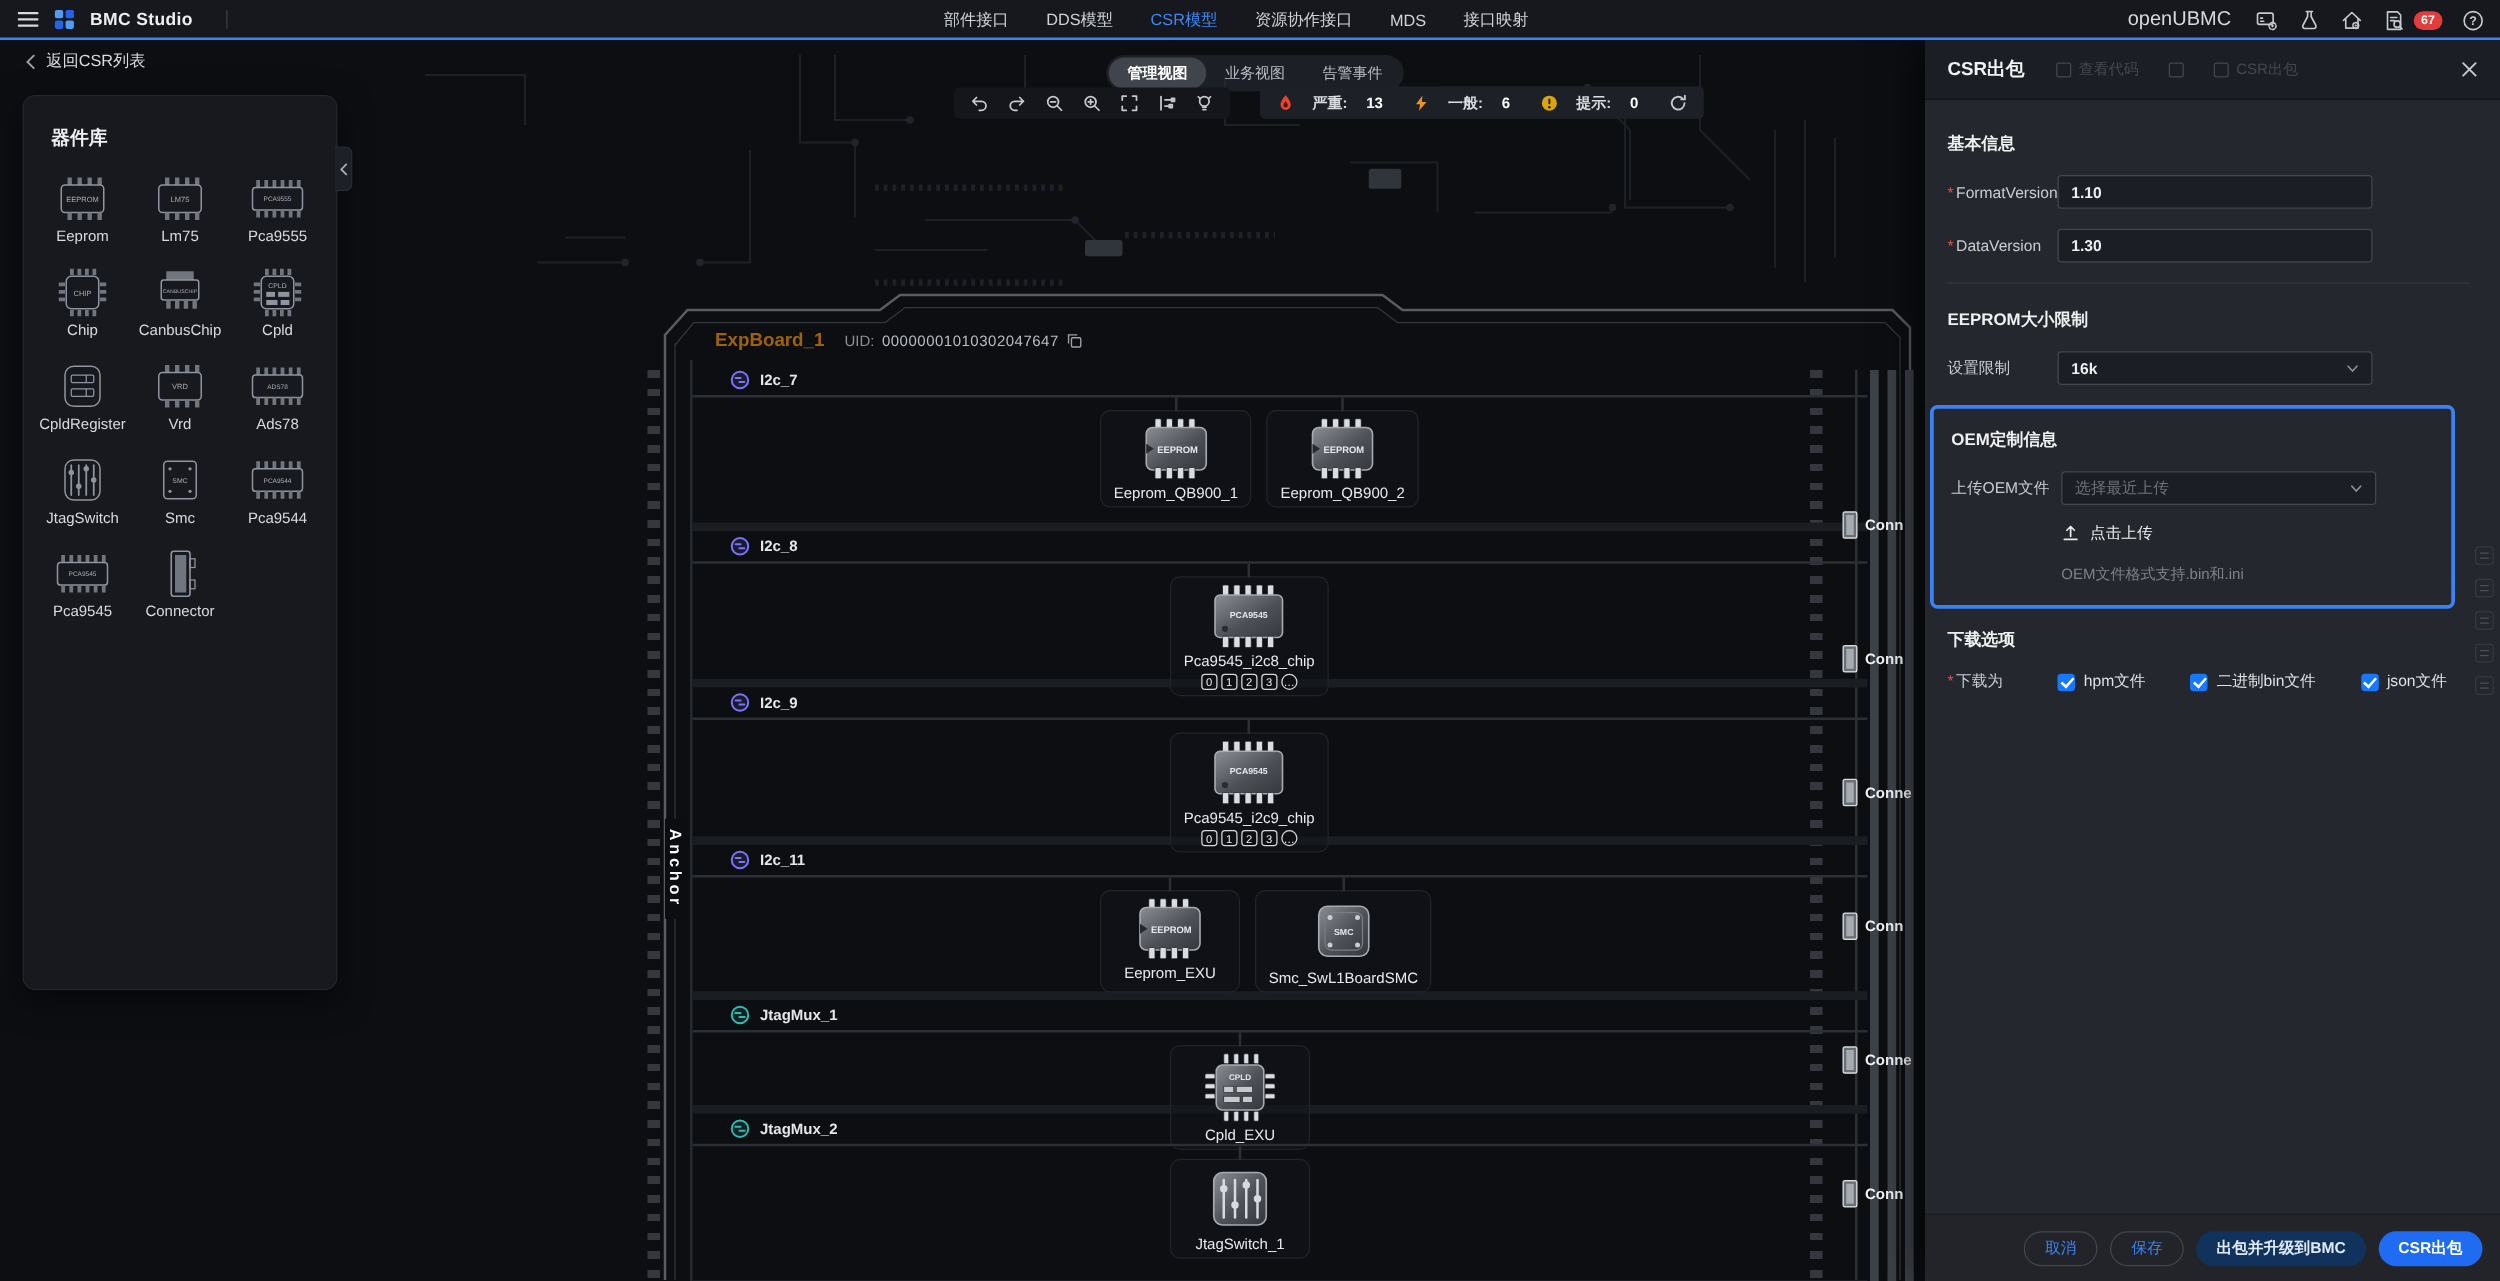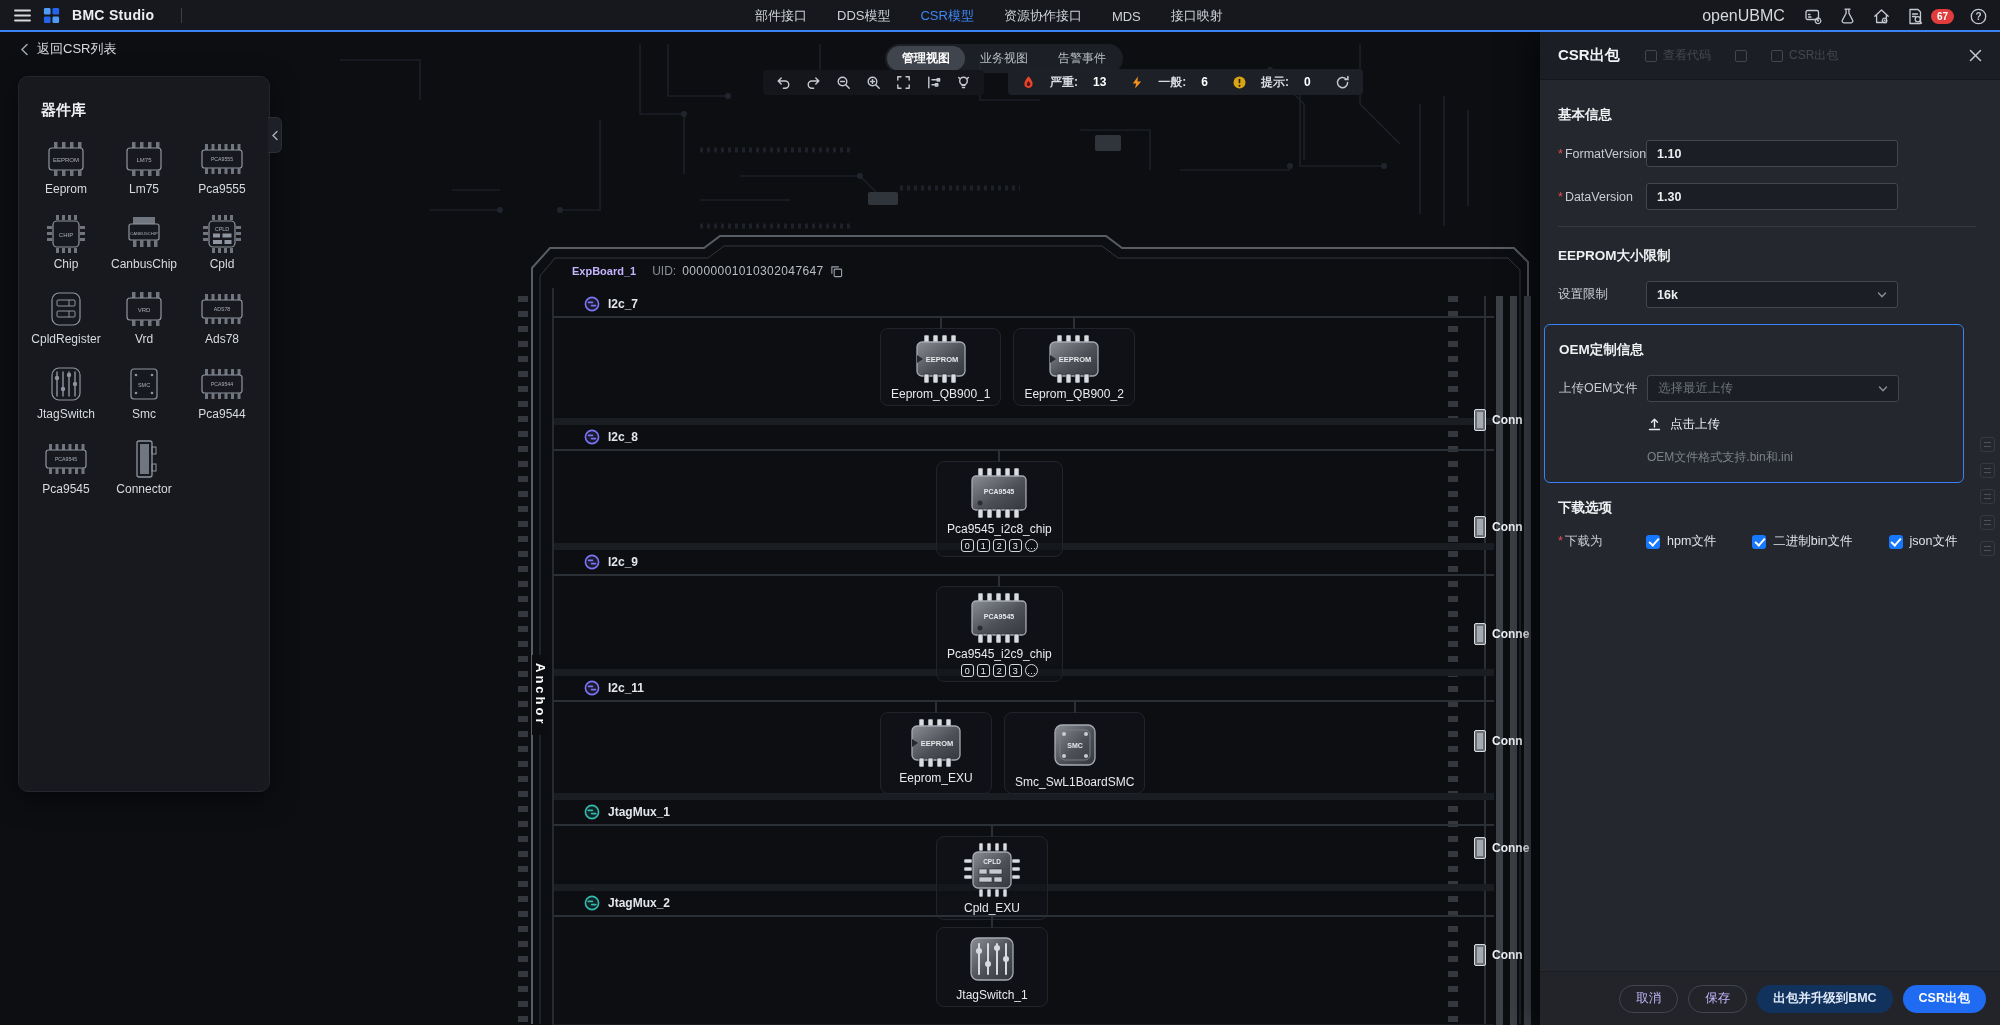--- a/index.html
+++ b/index.html
@@ -51,21 +51,21 @@
   .alert-bar { position:absolute; left:1008px; top:69px; height:26px; display:flex; align-items:center;
     gap:24px; background:#1d2026; border-radius:4px; padding:0 13px; z-index:5; }
   .alert-item { display:flex; align-items:center; gap:14px; font-size:12px; font-weight:bold; color:#d8dbdf; }
   .alert-value { color:#fff; margin-left:1px; }
 
   
   .deco { position:absolute; inset:0; z-index:0; opacity:.9; }
   .board { position:absolute; left:528px; top:232px; width:1012px; height:793px; z-index:2; }
   .board-outline { position:absolute; inset:0; }
   .board-header { position:absolute; left:44px; top:32px; display:flex; align-items:center; gap:16px; }
-  .board-name { color:#c4b5fd; font-size:11px; font-weight:bold; }
+  .board-name { color:#a16207; font-size:15px; font-weight:bold; }
   .board-uid { color:#8b9097; font-size:12px; display:flex; gap:6px; align-items:center; }
   .uid-value { color:#b9bec5; letter-spacing:.4px; }
   .lanes { position:absolute; left:26px; top:60px; width:940px; }
   .lane { position:relative; border-bottom:7px solid #1a1d22; }
   .bus-row { display:flex; align-items:center; gap:8px; height:24px; padding-left:30px;
     color:#e3e6ea; font-size:12px; font-weight:bold; cursor:pointer; }
   .rail { position:absolute; left:0; right:0; top:24px; height:2px; background:#2b2f36; }
   .chips-row { position:absolute; top:36px; left:326px; display:flex; gap:12px; }
   .lane.single .chips-row { left:382px; }
   .node { position:relative; display:flex; flex-direction:column; align-items:center; padding:5px 10px 4px;
@@ -101,38 +101,38 @@
   .section-title { color:#eef0f2; font-size:13.5px; font-weight:bold; margin-bottom:16px; }
   .field-row { display:flex; align-items:center; margin-bottom:16px; }
   .field-label { width:88px; font-size:12.5px; color:#c9cdd2; flex:none; }
   .req::before { content:"*"; color:#e5504f; margin-right:2px; }
   .text-input, .select { width:252px; height:27px; background:#1b1e24; border:1px solid #42474f;
     border-radius:3px; color:#eceef0; font-size:12.5px; padding:0 10px; display:flex; align-items:center; }
   .text-input { font-weight:bold; }
   .select { justify-content:space-between; cursor:pointer; }
   .select .ph { color:#6d727a; }
   .hdivider { height:1px; background:#363a41; margin:6px 24px 20px 0; }
-  .oem-box { border:1px solid #3b82f6; border-radius:6px; margin:8px 36px 16px -14px; padding:16px 12px 16px 14px; }
+  .oem-box { border:3px solid #3b82f6; border-radius:6px; margin:8px 36px 16px -14px; padding:16px 12px 16px 14px; }
   .upload-row { display:flex; align-items:center; gap:8px; margin:14px 0 16px 88px; color:#eceef0;
     font-size:12.5px; cursor:pointer; }
   .oem-hint { margin-left:88px; color:#7d8289; font-size:12px; }
   .cbx-group { display:flex; gap:36px; }
   .checkbox { display:flex; align-items:center; gap:7px; font-size:12.5px; color:#dfe2e6; cursor:pointer; }
   .cb { width:14px; height:14px; background:#1677ff; border-radius:3px; position:relative; }
   .cb::after { content:""; position:absolute; left:4.5px; top:1.5px; width:4px; height:8px;
     border:solid #fff; border-width:0 2px 2px 0; transform:rotate(42deg); }
   .edge-icons { position:absolute; right:5px; top:405px; display:flex; flex-direction:column; gap:11px; opacity:.45; }
   .edge-ic { width:15px; height:15px; border:1px solid #4a4f57; border-radius:3px; position:relative; }
   .edge-ic::after { content:""; position:absolute; left:3px; right:3px; top:4px; height:1px;
     background:#7d828a; box-shadow:0 4px 0 #7d828a; }
   .drawer-footer { position:absolute; left:0; right:0; bottom:0; height:54px; display:flex; align-items:center;
     justify-content:flex-end; gap:10px; padding-right:14px; background:#222429; border-top:1px solid #1a1c21; }
   .btn { height:28px; padding:0 16px; border-radius:15px; font-size:12.5px; display:flex; align-items:center;
     cursor:pointer; white-space:nowrap; }
-  .btn-ghost { border:1px solid #41464e; color:#c4b5fd; }
+  .btn-ghost { border:1px solid #41464e; color:#3b82f6; }
   .btn-navy { background:#12325e; color:#dfe9f8; font-weight:bold; }
   .btn-primary { background:#1f6bf2; color:#fff; font-weight:bold; }
 </style>
 </head>
 <body>
 
 <div class="screen">
 
   <svg width="0" height="0" style="position:absolute">
       <defs>

